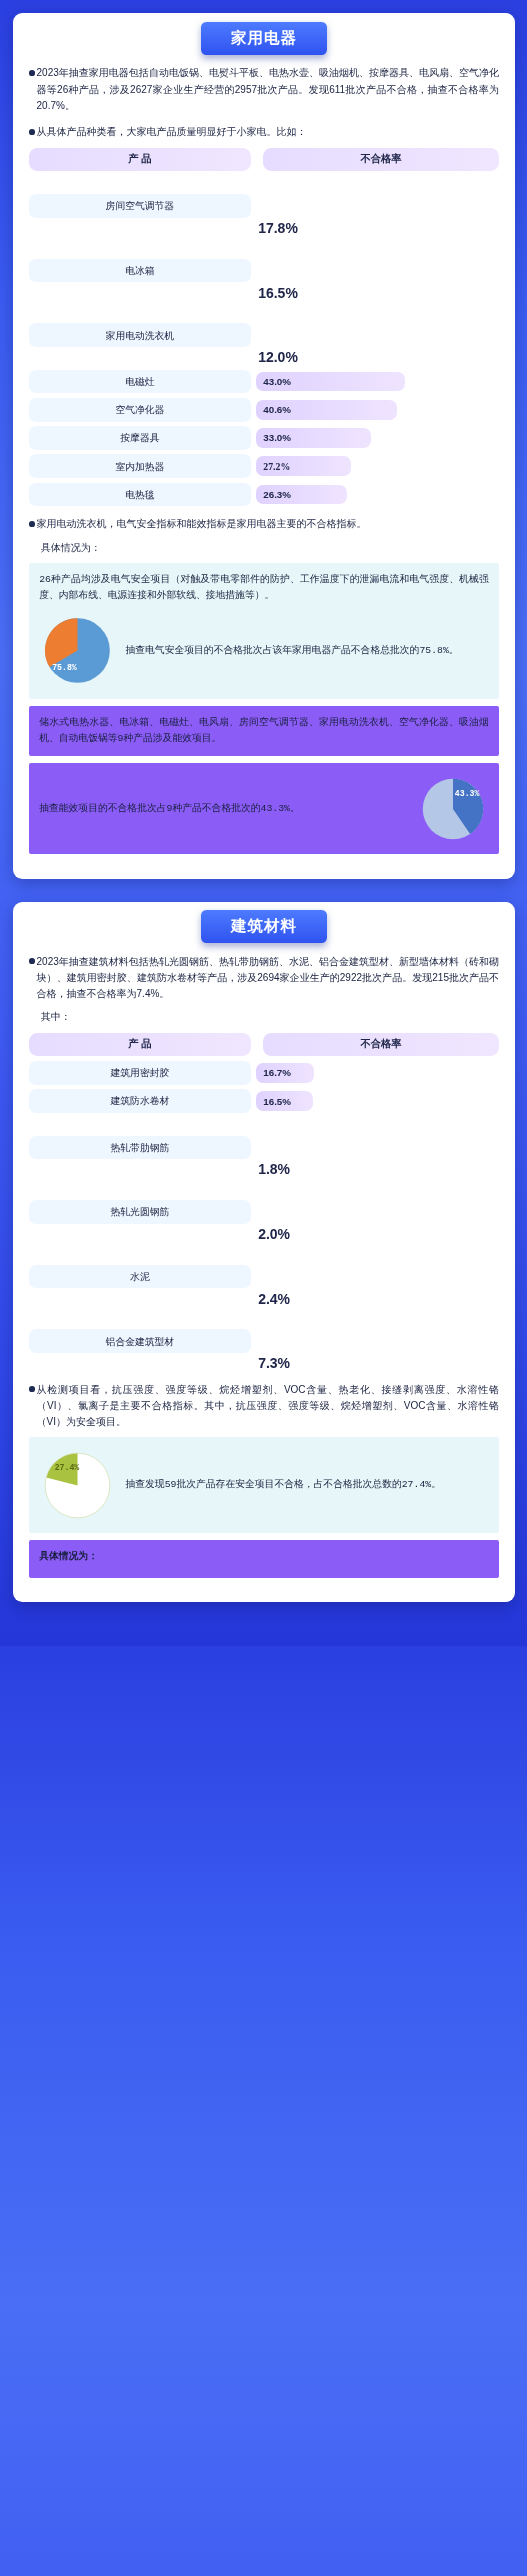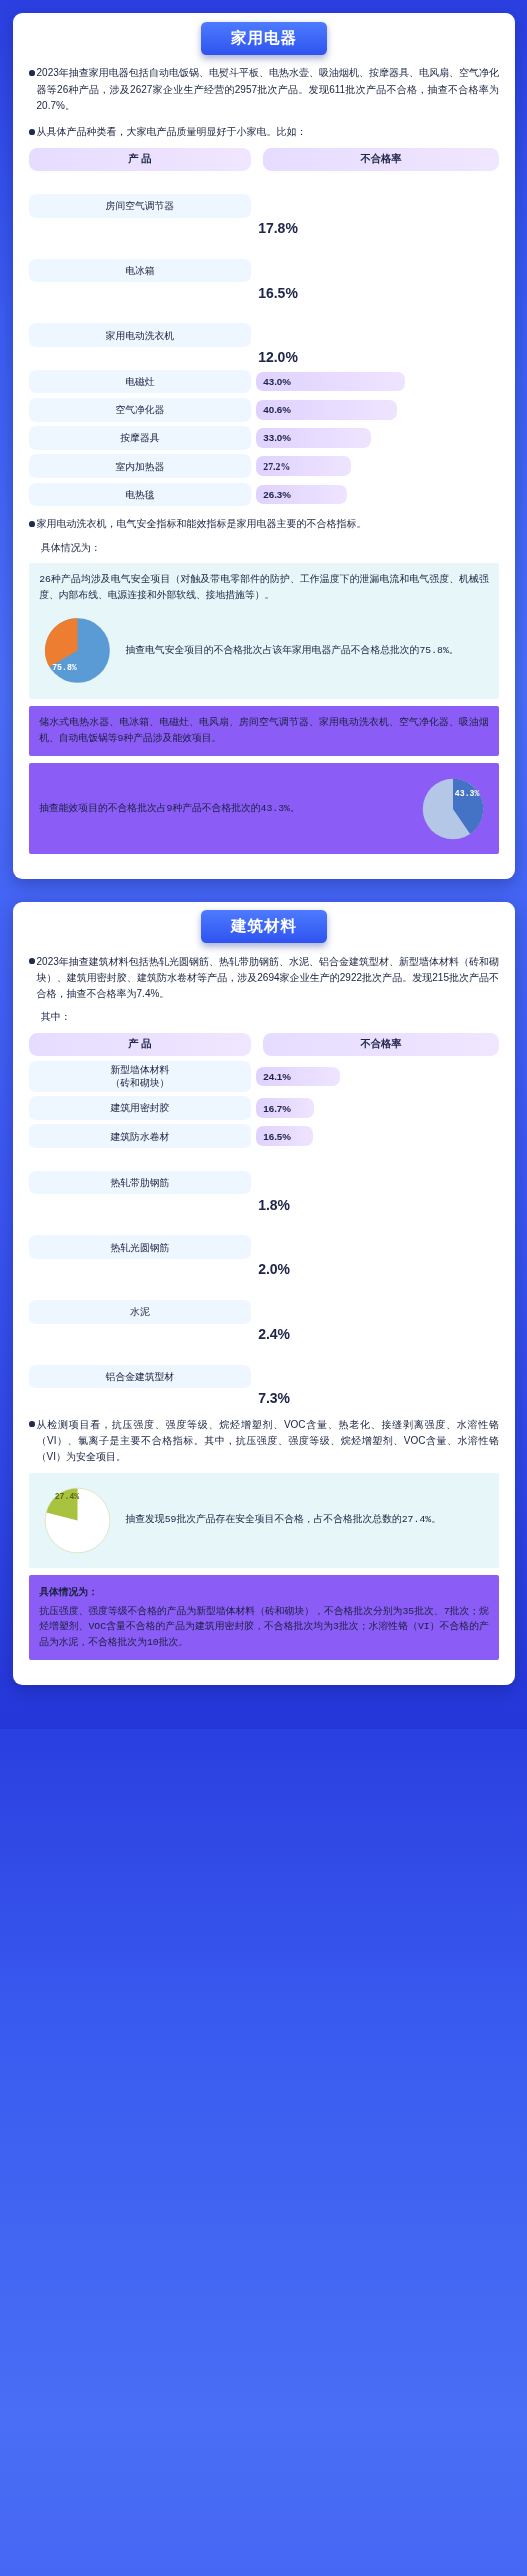--- a/index.html
+++ b/index.html
@@ -279,28 +279,20 @@
     </div>
     <div class="sub">其中：</div>
 
     <div class="tbl">
       <div class="tbl-head">
         <div class="h1">产  品</div>
         <div class="h2">不合格率</div>
       </div>
       <div id="tbody-1">
           <div class="row">
-            <div class="name two">新型墙体材料<br>（砖和砌块）</div>
-            <div class="bar-area">
-              <div class="bar" style="width: 34.4286%;">
-                <span>24.1%</span>
-              </div>
-            </div>
-          </div>
-          <div class="row">
             <div class="name">建筑用密封胶</div>
             <div class="bar-area">
               <div class="bar" style="width: 23.8571%;">
                 <span>16.7%</span>
               </div>
             </div>
           </div>
           <div class="row">
             <div class="name">建筑防水卷材</div>
             <div class="bar-area">
@@ -342,26 +334,25 @@
     </div>
 
     <div class="panel">
       <div class="panel-flex">
         <div class="pie">
           <svg width="77" height="77" viewBox="0 0 100 100">
             <circle cx="50" cy="50" r="42" fill="#ffffff"></circle>
             <path d="M50 50 L50 8 A42 42 0 0 0 9.4 39.6 Z" fill="#a9c23f"></path>
             <circle cx="50" cy="50" r="42" fill="none" stroke="#cfd9a0" stroke-width="0.8"></circle>
           </svg>
-          <div class="lbl" style="left:15.5px; top:8px; color:#5c6b14;">27.4%</div>
+          <div class="lbl" style="left:15.5px; top:14px; color:#5c6b14;">27.4%</div>
         </div>
         <div class="txt">抽查发现59批次产品存在安全项目不合格，占不合格批次总数的27.4%。</div>
       </div>
     </div>
 
     <div class="panel alt">
       <div style="font-weight:bold; margin-bottom:3.1px;">具体情况为：</div>
-      <div>抗压强度、强度等级不合格的产品为新型墙体材料（砖和砌块），不合格批次分别为35批次、7批次；烷烃增塑剂、VOC含量不合格的产品为建筑用密封胶，不合格批次均为3批次；水溶性铬（VI）不合格的产品为水泥，不合格批次为10批次。</div>
     </div>
   </div>
 
 </div>
 
 
 </body></html>

